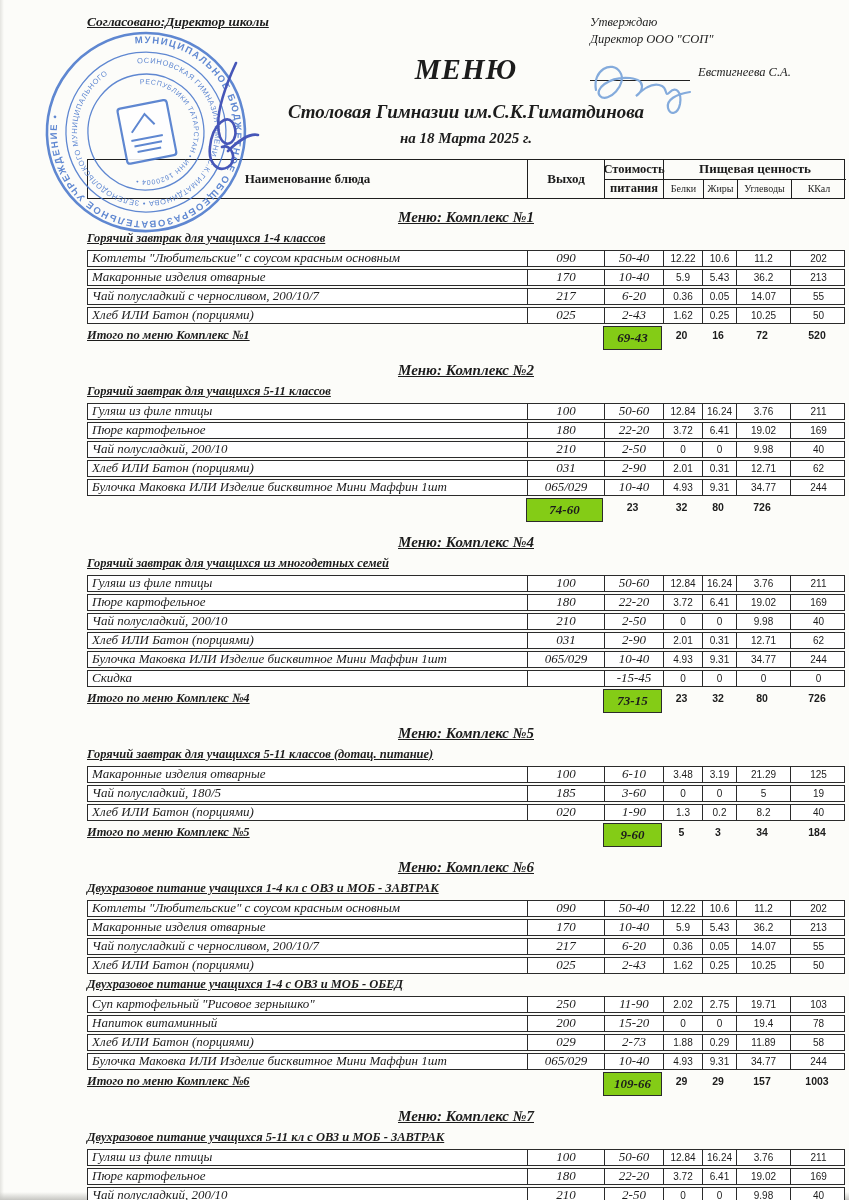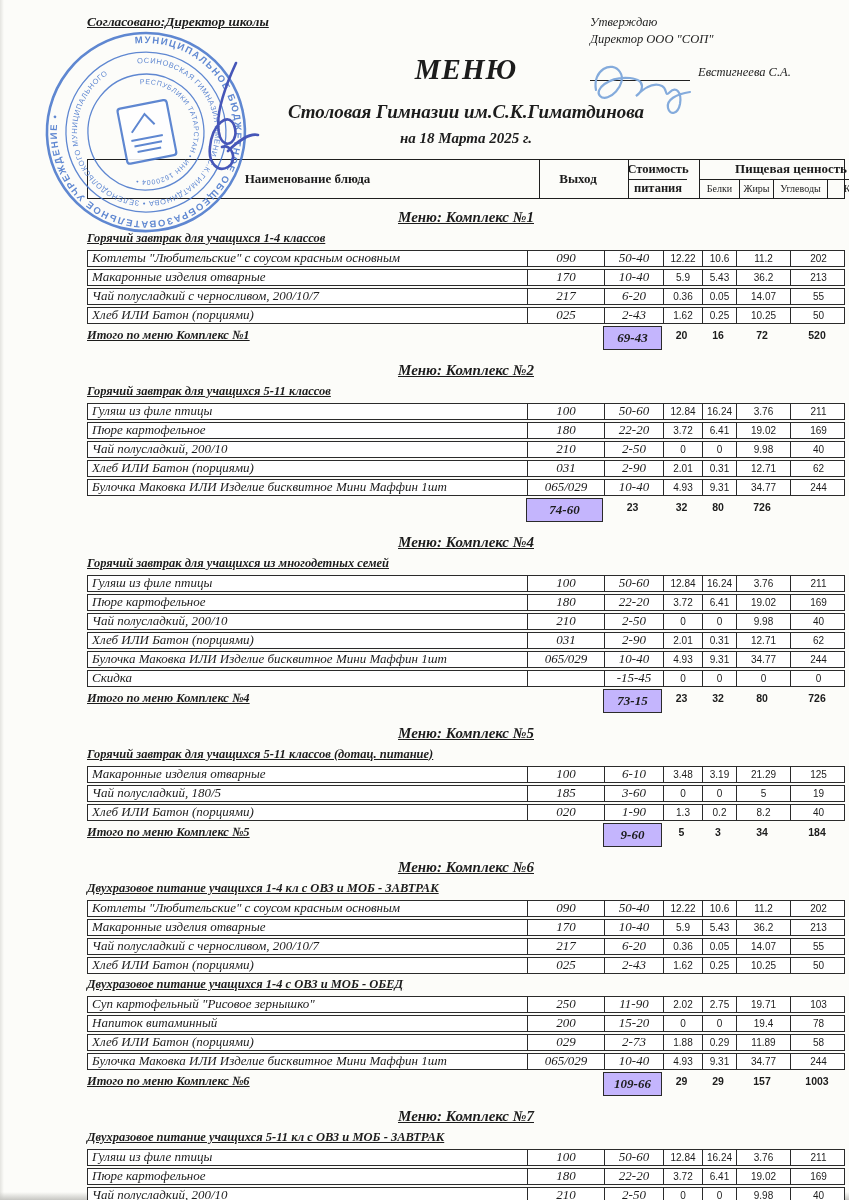--- a/index.html
+++ b/index.html
@@ -25,21 +25,21 @@
   .doc-date{font-size:15px;font-weight:bold;font-style:italic;margin-top:7px;}
 
   
   .stamp{position:absolute;left:44px;top:30px;width:205px;height:205px;
          transform:rotate(-7deg);opacity:.88;pointer-events:none;}
   .stamp-sig{position:absolute;left:178px;top:55px;width:95px;height:130px;}
   .approve-sig{position:absolute;left:-12px;top:38px;width:150px;height:70px;}
 
   
   .col-header{display:grid;grid-template-columns:439px 77px 59px 183px;
-    border:1.6px solid #1f1f1f;margin-top:12px;height:40px;box-sizing:border-box;gap:12px;}
+    border:1.6px solid #1f1f1f;margin-top:12px;height:40px;box-sizing:border-box;}
   .ch-name,.ch-out{display:flex;align-items:center;justify-content:center;
     font-weight:bold;font-size:13px;}
   .ch-out{border-left:1px solid #1f1f1f;}
   .ch-cost{border-left:1px solid #1f1f1f;display:flex;flex-direction:column;font-weight:bold;font-size:12.5px;}
   .ch-cost .l1{flex:1.1;display:flex;align-items:center;justify-content:center;border-bottom:1px solid #1f1f1f;}
   .ch-cost .l2{flex:1;display:flex;align-items:center;justify-content:center;}
   .ch-nut{border-left:1px solid #1f1f1f;display:flex;flex-direction:column;}
   .ch-nut-title{flex:1.1;display:flex;align-items:center;justify-content:center;
     font-weight:bold;font-size:13px;border-bottom:1px solid #1f1f1f;}
   .ch-nut-cols{flex:1;display:grid;grid-template-columns:39px 34px 54px 55px;font-size:10px;}
@@ -57,21 +57,21 @@
   .dish-row>div{display:flex;align-items:center;justify-content:center;border-left:1px solid #2b2b2b;
     overflow:hidden;white-space:nowrap;}
   .dish-row>div:first-child{border-left:none;justify-content:flex-start;padding-left:4px;}
   .c-name{font-size:13px;font-style:italic;}
   .c-out,.c-cost{font-size:13px;font-style:italic;}
   .c-n{font-family:"Liberation Sans",sans-serif;font-size:10px;}
   .total-row{display:grid;grid-template-columns:439px 77px 59px 39px 34px 54px 56px;
     margin:1px 0 0;min-height:26px;align-items:start;}
   .tr-label{font-size:12.5px;font-weight:bold;font-style:italic;text-decoration:underline;padding-top:2px;}
   .tr-cost{border:1.3px solid #2b2b2b;height:24px;display:flex;align-items:center;justify-content:center;
-    font-size:13px;font-weight:bold;font-style:italic;background:#c4b5fd;box-sizing:border-box;}
+    font-size:13px;font-weight:bold;font-style:italic;background:#84cc16;box-sizing:border-box;}
   .tr-n{font-family:"Liberation Sans",sans-serif;font-size:10.5px;font-weight:bold;
     display:flex;align-items:center;justify-content:center;padding-top:3px;}
 </style>
 </head>
 <body>
 
 <div class="page">
   <div class="edge-left"></div>
   <div class="edge-right"></div>
   <div class="edge-bottom"></div>

